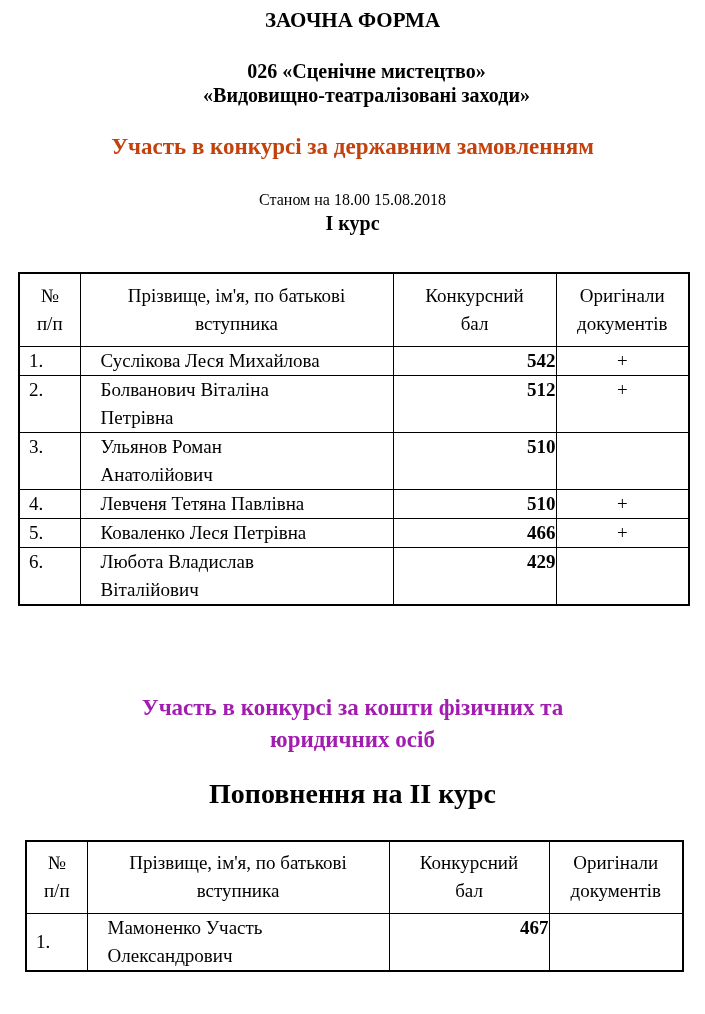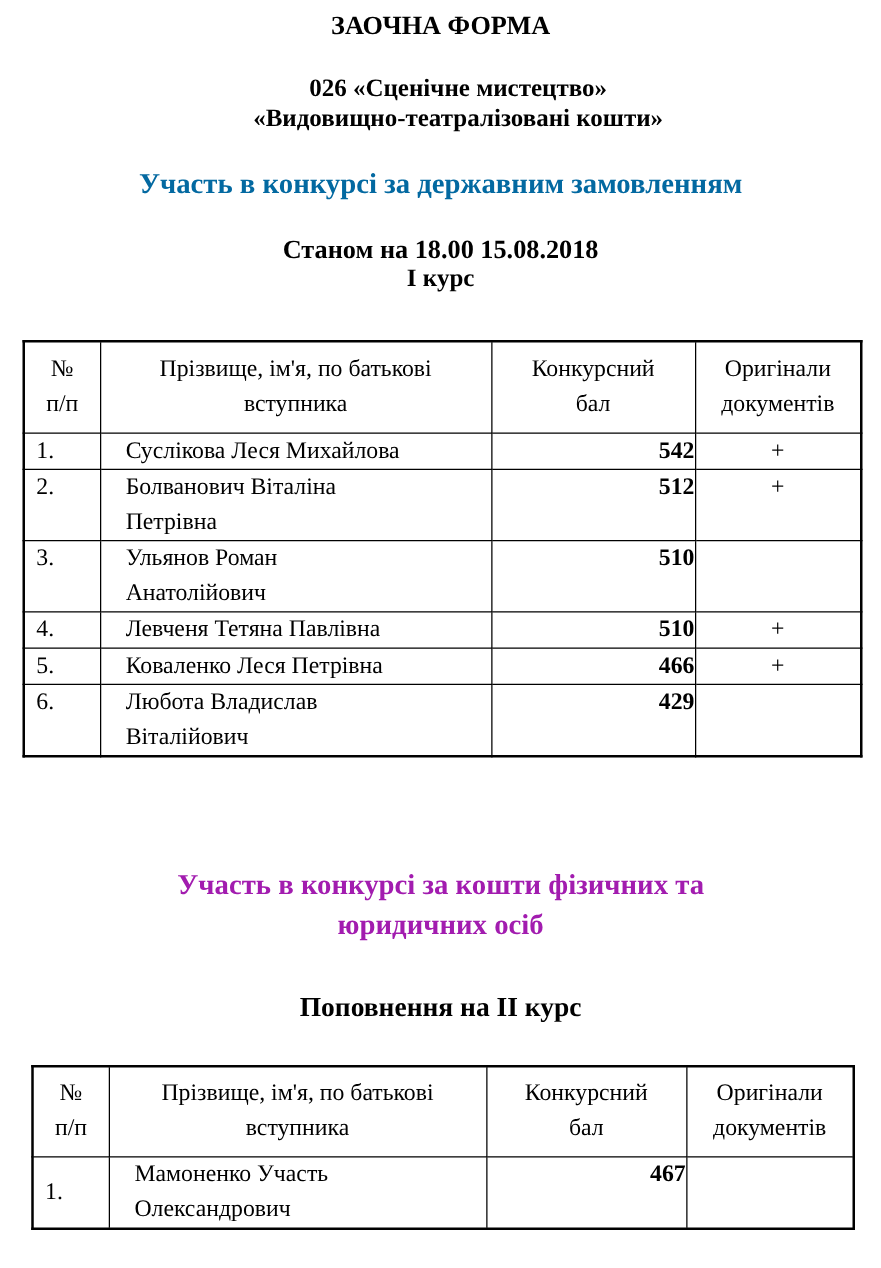--- a/index.html
+++ b/index.html
@@ -23,33 +23,33 @@
   .spec-block {
     margin-top: 27px;
     font-size: 20px; line-height: 24px; font-weight: bold; padding-left: 28px;
   }
   .red-heading-1 {
     margin-top: 26px;
     font-size: 23px; line-height: 27px; font-weight: bold;
   }
   .timestamp-line {
     margin-top: 28px;
-    font-size: 21px; line-height: 23px; font-weight: bold;
+    font-size: 16px; line-height: 23px; font-weight: normal;
   }
   .course-line {
     margin-top: 1px;
     font-size: 20px; line-height: 22px; font-weight: bold;
   }
   .red-heading-2 {
     margin-top: 86px;
     font-size: 23px; line-height: 32px; font-weight: bold;
   }
   .course-line-2 {
-    margin-top: 38px;
-    font-size: 22px; line-height: 23px; font-weight: bold;
+    margin-top: 26px;
+    font-size: 28px; line-height: 23px; font-weight: bold;
   }
 
   table.list {
     border-collapse: collapse;
     table-layout: fixed;
     border: 2px solid #000;
     font-size: 19px;
   }
   table.t1 { margin: 38px 0 0 18px; width: 670px; }
   table.t2 { margin: 35px 0 0 25px; width: 657px; }
@@ -90,24 +90,24 @@
 </style>
 </head>
 <body>
 
 <div class="doc">
 
   <div class="doc-title center">ЗАОЧНА ФОРМА</div>
 
   <div class="spec-block center">
     <div>026 «Сценічне мистецтво»</div>
-    <div>«Видовищно-театралізовані кошти»</div>
+    <div>«Видовищно-театралізовані заходи»</div>
   </div>
 
-  <div class="red-heading-1 center" style="color: #0369a1;">Участь в конкурсі за державним замовленням</div>
+  <div class="red-heading-1 center" style="color: #c2410c;">Участь в конкурсі за державним замовленням</div>
 
   <div class="timestamp-line center">Станом на 18.00 15.08.2018</div>
 
   <div class="course-line center">І курс</div>
 
   <table class="list t1">
     <colgroup>
       <col class="c-num">
         <col class="c-name">
         <col class="c-score">

